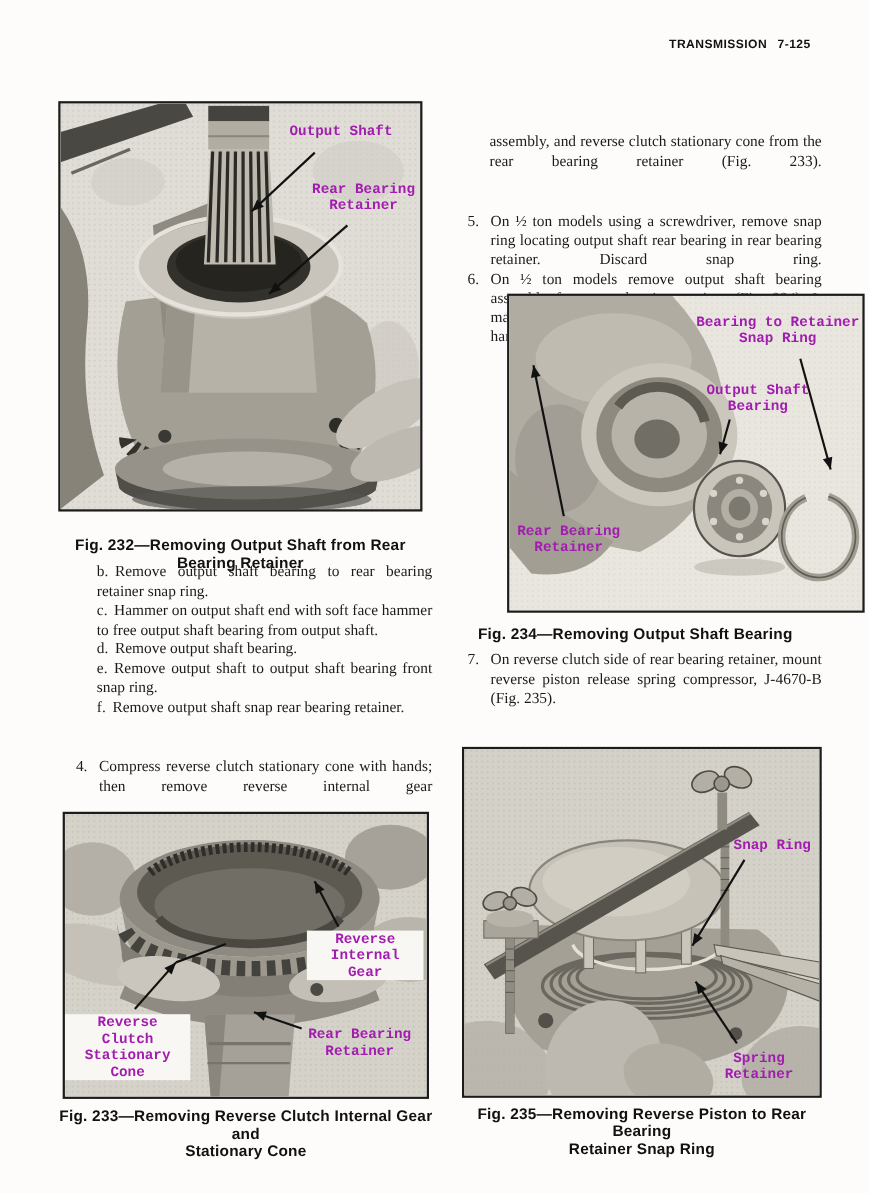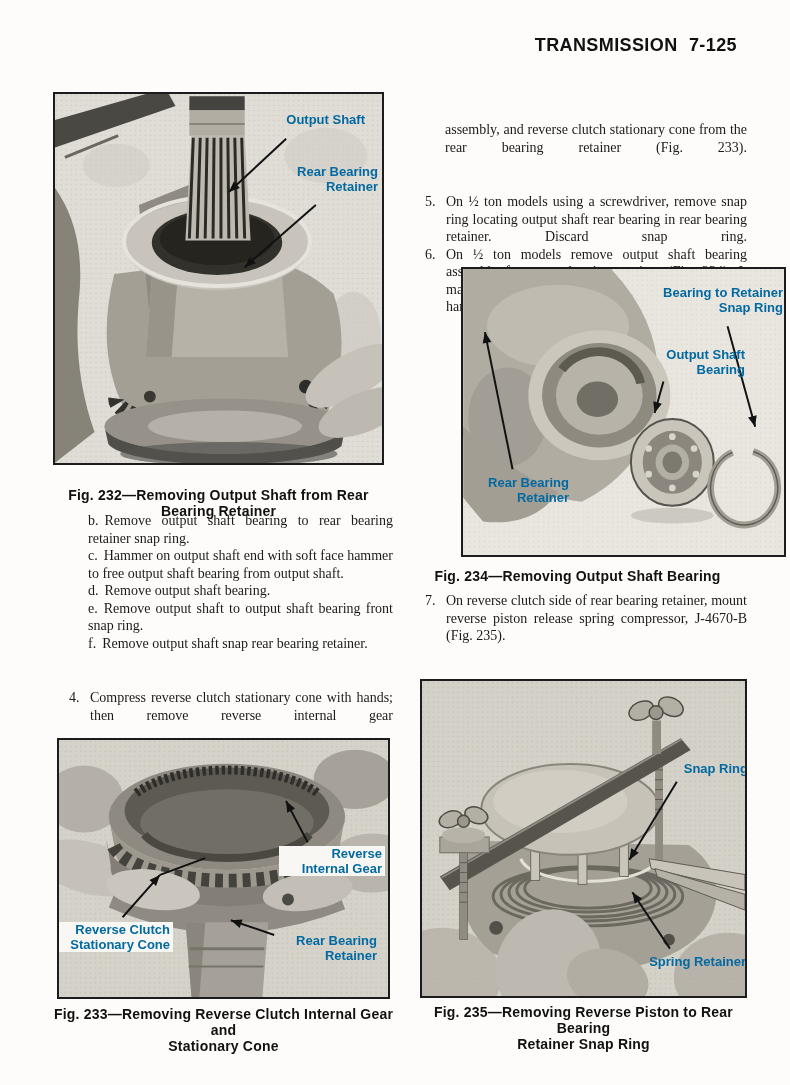--- a/index.html
+++ b/index.html
@@ -4,31 +4,31 @@
 <style>
   html,body { margin:0; padding:0; background:#ffffff; }
   .page {
     position:relative; width:790px; height:1085px;
     background:#fdfcfa; overflow:hidden;
     font-family:"Liberation Serif", serif; color:#171717;
   }
   .header {
     position:absolute; top:35px; right:53px;
     font-family:"Liberation Sans", sans-serif; font-weight:bold;
-    font-size:18px; letter-spacing:0.4px; word-spacing:6px; color:#111;
+    font-size:11px; letter-spacing:0.4px; word-spacing:6px; color:#111;
   }
   .figbox {
     position:absolute; box-sizing:border-box;
     border:2px solid #1c1c1c; background:#ddd9d2; overflow:hidden;
   }
   .figart { position:absolute; left:0; top:0; width:100%; height:100%; }
   .figlabel {
-    position:absolute; font-family:Liberation Sans, sans-serif;
-    font-weight:bold; font-size:13px; line-height:1.16; color:#0369a1;
-    text-align:right; white-space:pre-line;
+    position:absolute; font-family:Liberation Mono, monospace;
+    font-weight:bold; font-size:13px; line-height:1.16; color:#a21caf;
+    text-align:center; white-space:pre-line;
   }
   .figlabel.boxed { background:#f8f7f3; padding:0 3px; box-sizing:border-box; }
   .caption {
     position:absolute; font-family:"Liberation Sans", sans-serif;
     font-weight:bold; font-size:14px; line-height:16px; color:#111;
     text-align:center; white-space:pre-line; letter-spacing:0.2px;
   }
   .textcol {
     position:absolute; font-size:14px; line-height:17.5px;
     text-align:justify; color:#1a1a1a;

